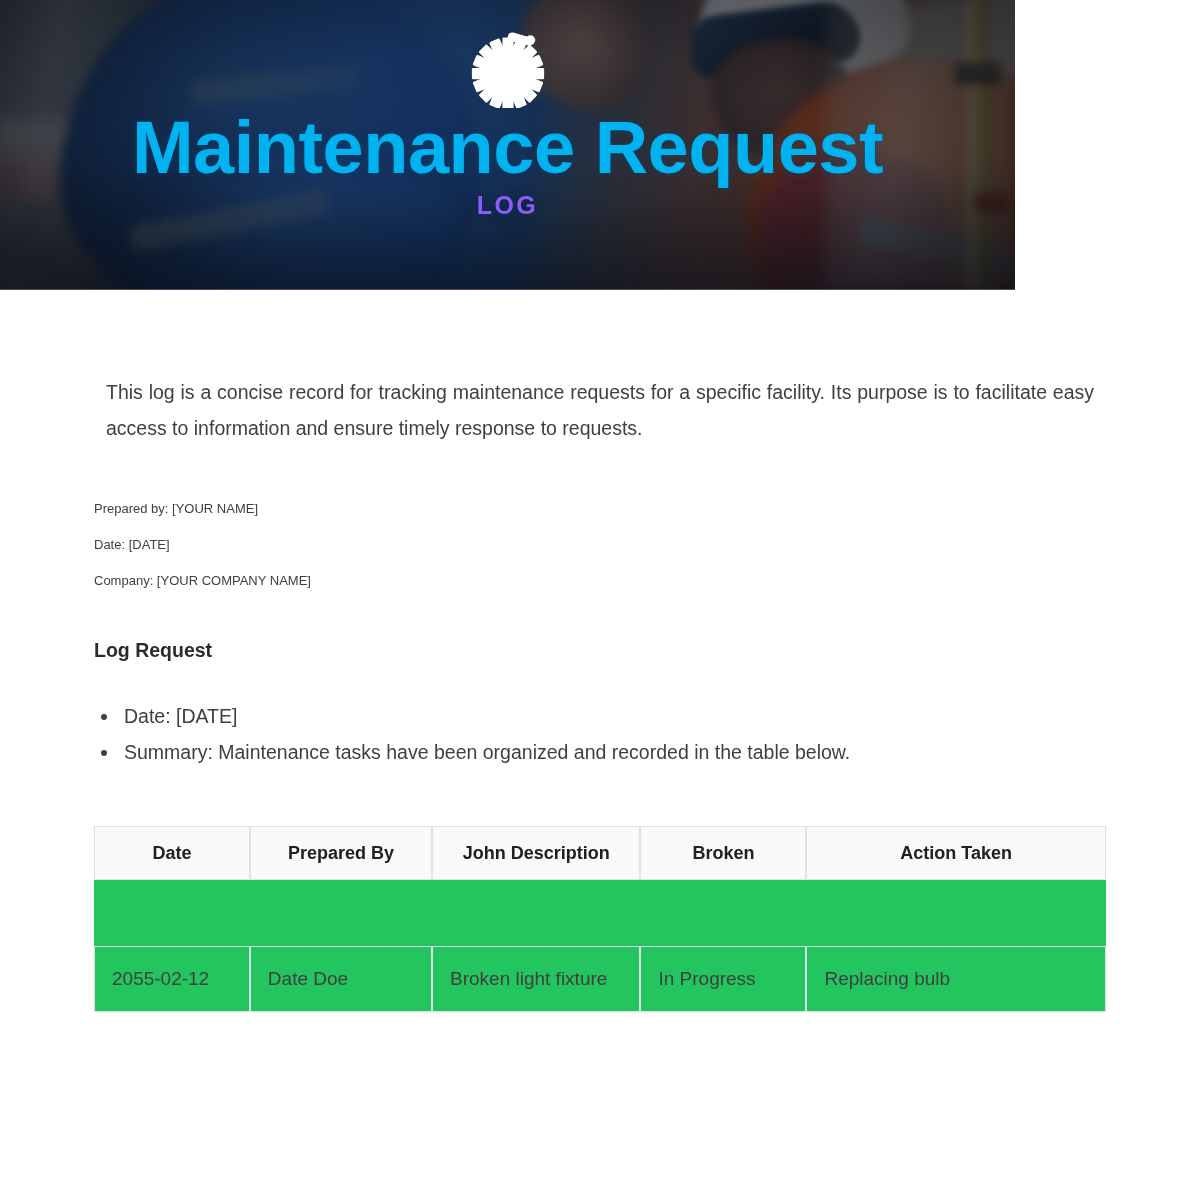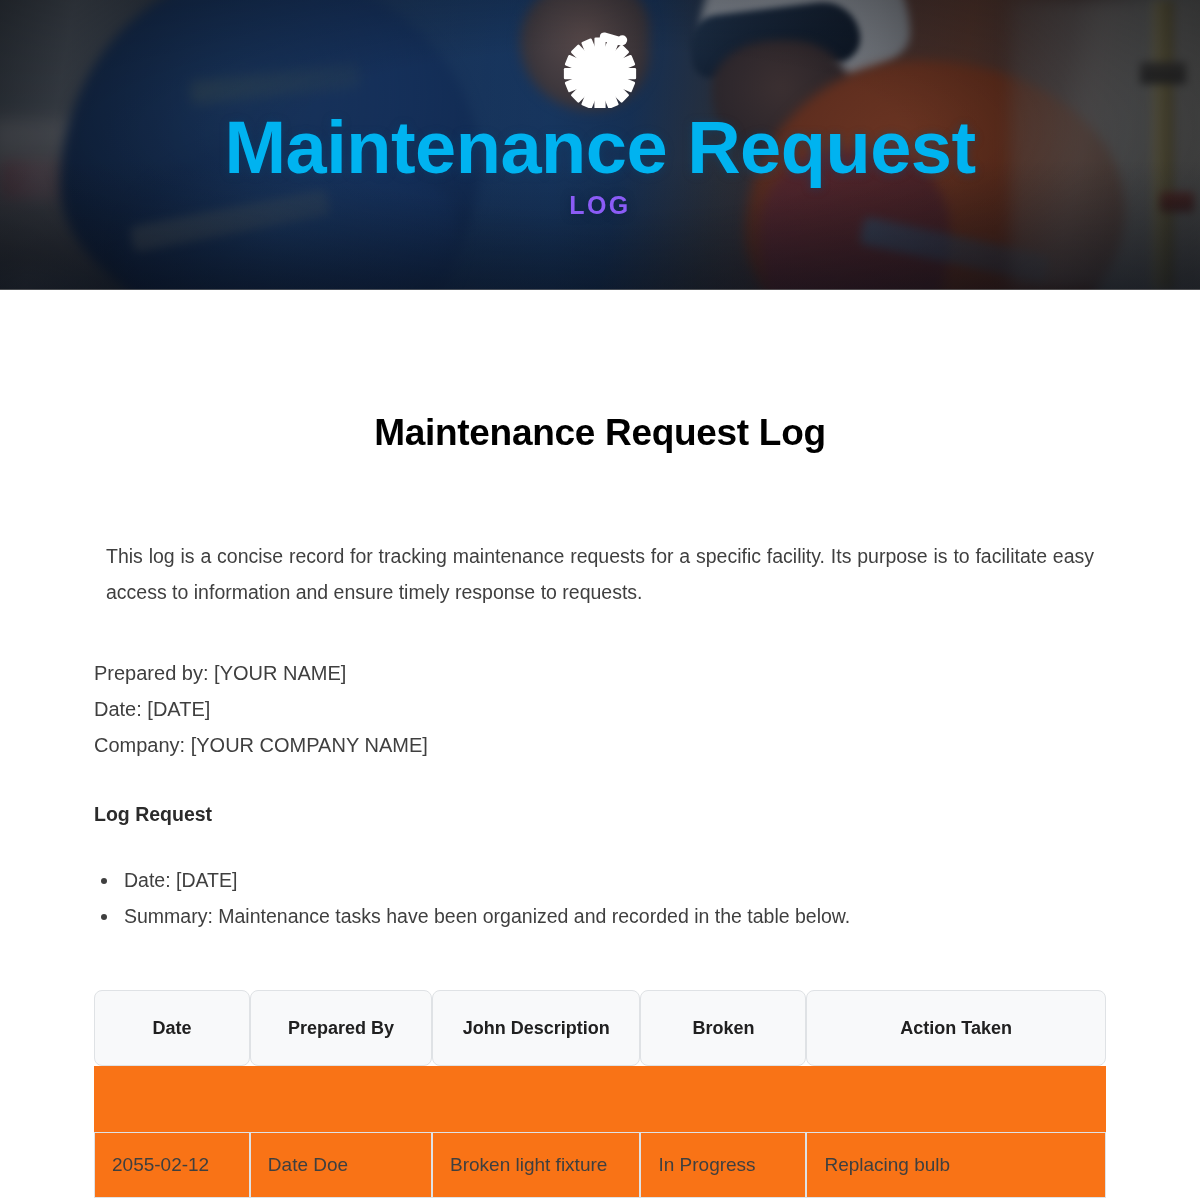--- a/index.html
+++ b/index.html
@@ -11,21 +11,21 @@
     width: 1200px;
     height: 1198px;
     overflow: hidden;
     font-family: "Liberation Sans", sans-serif;
     color: #3c3c3c;
   }
 
   
   .banner {
     position: relative;
-    width: 1200px;
+    width: 1015px;
     height: 290px;
     overflow: hidden;
     background: #1c2733;
   }
   .banner-photo {
     position: absolute;
     inset: 0;
     overflow: hidden;
   }
   
@@ -247,21 +247,21 @@
     padding-top: 72px;
     font-size: 19.5px;
     line-height: 36px;
     color: #3f3f3f;
     text-align: justify;
     text-justify: inter-word;
   }
   .meta {
     margin: 0;
     padding-top: 33px;
-    font-size: 20px;
+    font-size: 13px;
     line-height: 36px;
     color: #3f3f3f;
   }
   .section-head {
     margin: 0;
     padding-top: 37px;
     font-size: 19.5px;
     line-height: 28px;
     font-weight: 700;
     color: #2b2b2b;
@@ -288,28 +288,27 @@
   }
   .log-table th,
   .log-table td {
     border: 1px solid #dfe2e5;
     text-align: center;
     vertical-align: middle;
     box-sizing: border-box;
   }
   .log-table thead th {
     background: #f8f9fa;
-    height: 76px;
+    height: 54px;
     font-size: 18px;
     font-weight: 700;
     color: #202020;
-    border-radius: 8px;
   }
   .log-table tbody td {
-    background: #f97316;
+    background: #22c55e;
     height: 66px;
     font-size: 19px;
     font-weight: 400;
     color: #3f3f3f;
     text-align: left;
     padding: 0 17px;
   }
   .log-table tbody tr { }
   .spacer-row td {
     border: none;
@@ -384,21 +383,20 @@
       </g>
     </svg>
     <div class="banner-title">Maintenance Request</div>
     <div class="banner-sub">LOG</div>
   </div>
   <div class="banner-rule"></div>
 </div>
 
 <div class="doc">
 
-  <h1 class="doc-title">Maintenance Request Log</h1>
 
   <p class="intro">This log is a concise record for tracking maintenance requests for a specific facility. Its purpose is to facilitate easy access to information and ensure timely response to requests.</p>
 
   <div class="meta">
     <div>Prepared by: [YOUR NAME]</div>
     <div>Date: [DATE]</div>
     <div>Company: [YOUR COMPANY NAME]</div>
   </div>
 
   <div class="section-head">Log Request</div>

